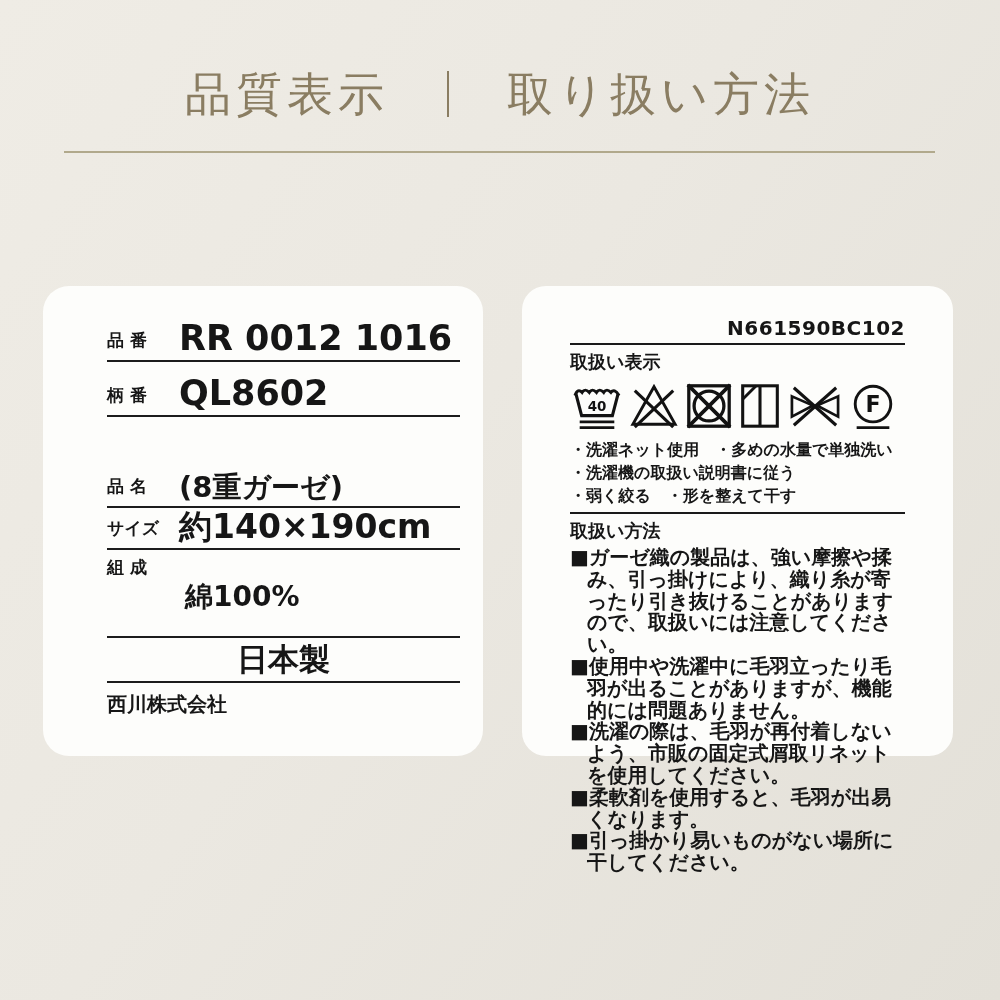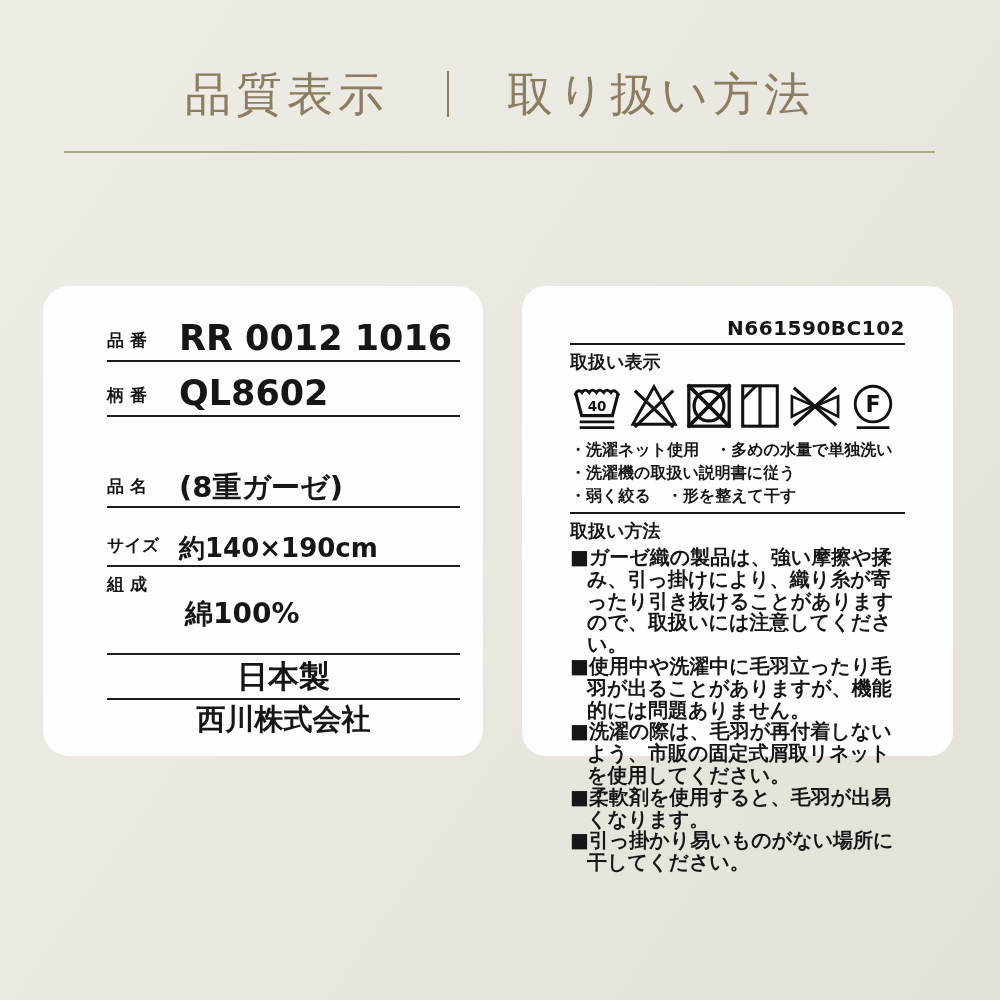--- a/index.html
+++ b/index.html
@@ -23,28 +23,28 @@
   .card-right{left:522px;width:431px;padding:30px 48px 0 48px;border-radius:24px;}
   
   .lrow{display:flex;align-items:flex-end;border-bottom:2px solid #1c1c1c;box-sizing:border-box;padding-bottom:3px;}
   .lrow .lbl{font-size:17px;font-weight:600;width:72px;flex:0 0 72px;padding-bottom:5px;white-space:nowrap;}
   .lrow .val{font-size:35px;font-weight:600;line-height:1.05;white-space:nowrap;}
   .r1{height:48px;}
   .r2{height:55px;}
   .r3{height:91px;}
   .r3 .val2{font-size:29px;font-weight:600;line-height:31px;white-space:nowrap;}
   .r3 .val2 .ln1{padding-left:14px;}
-  .r4{height:59px;}
-  .r4 .val{font-size:26px;margin-top:44px;}
+  .r4{height:42px;}
+  .r4 .val{font-size:33px;margin-top:44px;}
   .r5{height:88px;border-bottom:2px solid #1c1c1c;box-sizing:border-box;position:relative;}
   .r5 .lbl{position:absolute;top:6px;left:0;font-size:17px;font-weight:600;}
   .r5 .val{position:absolute;top:28px;left:78px;font-size:28px;font-weight:600;}
   .origin-row{height:45px;border-bottom:2px solid #1c1c1c;box-sizing:border-box;
     display:flex;align-items:center;justify-content:center;font-size:31px;font-weight:600;}
-  .company-row{margin-top:0;font-size:29px;font-weight:600;text-align:center;}
+  .company-row{margin-top:8px;font-size:20px;font-weight:600;}
   
   .code-row{font-size:20px;font-weight:600;text-align:right;line-height:24px;letter-spacing:.5px;}
   .rline{border-top:2.5px solid #1a1a1a;margin-top:3px;}
   .sec-title{margin-top:5px;font-size:18px;font-weight:600;line-height:24px;}
   .symbols{margin-top:5px;display:flex;align-items:flex-end;gap:4px;height:52px;}
   .sym{display:block;}
   .sym text{font-family:"DejaVu Sans",sans-serif;}
   .notes{margin-top:7px;font-size:16px;font-weight:600;}
   .notes .list-line{line-height:23px;white-space:nowrap;}
   .rline2{border-top:2.5px solid #1a1a1a;margin-top:5px;}

